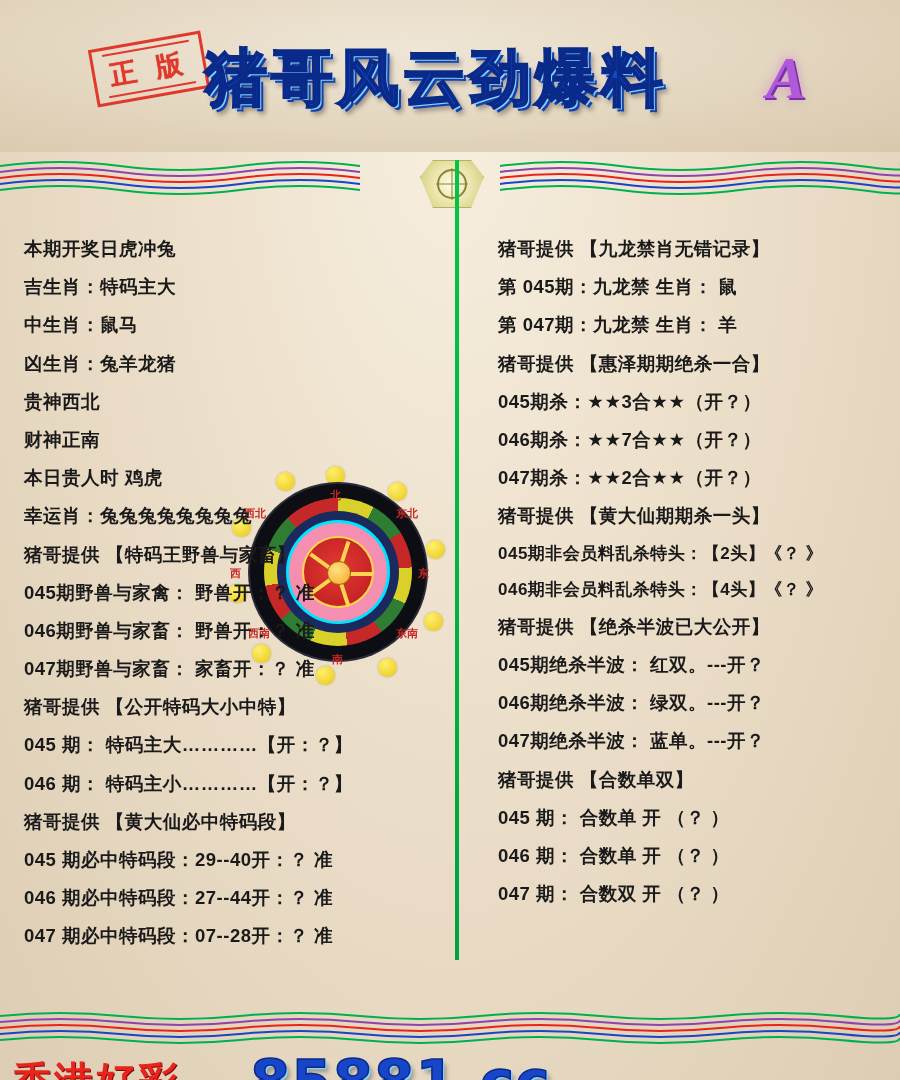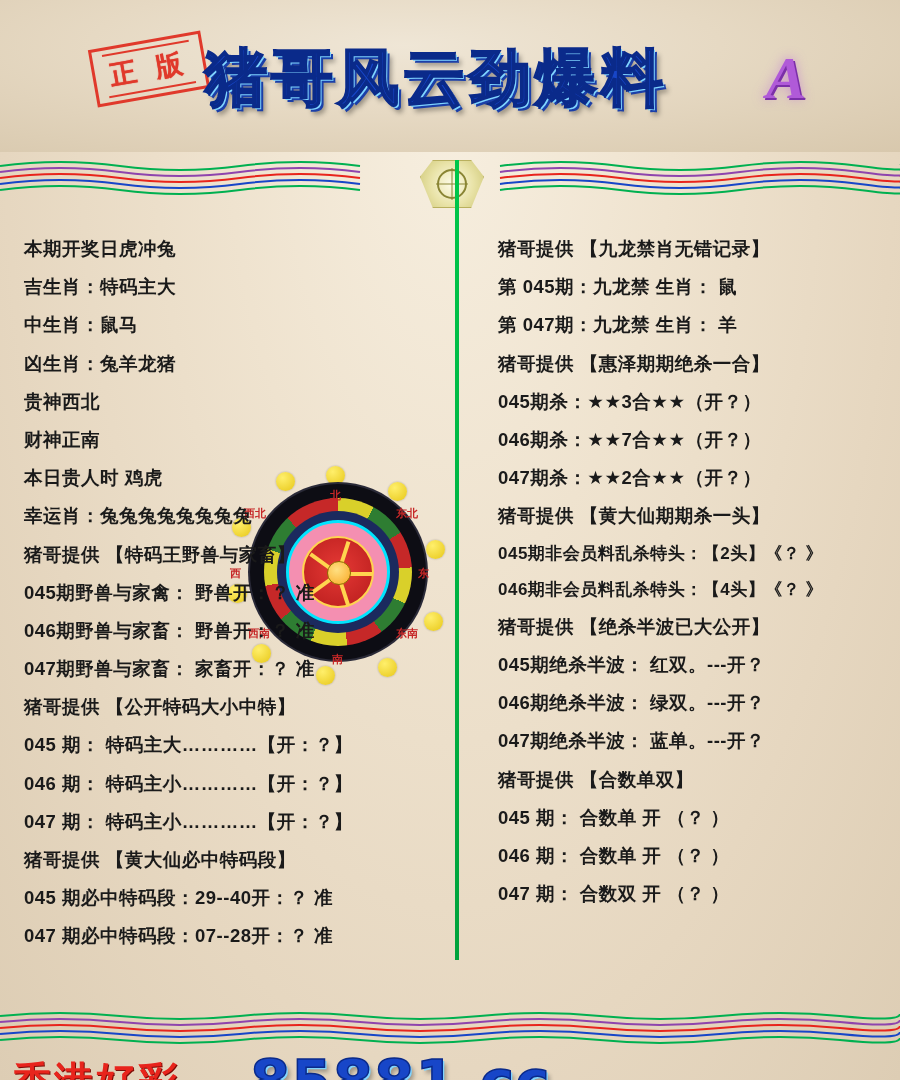--- a/index.html
+++ b/index.html
@@ -238,23 +238,23 @@
     <div class="line">财神正南</div>
     <div class="line">本日贵人时  鸡虎</div>
     <div class="line">幸运肖：兔兔兔兔兔兔兔兔</div>
     <div class="line">猪哥提供  【特码王野兽与家畜】</div>
     <div class="line">045期野兽与家禽：   野兽开：？ 准</div>
     <div class="line">046期野兽与家畜：   野兽开：？ 准</div>
     <div class="line">047期野兽与家畜：   家畜开：？ 准</div>
     <div class="line">猪哥提供  【公开特码大小中特】</div>
     <div class="line">045 期：   特码主大…………【开：？】</div>
     <div class="line">046 期：   特码主小…………【开：？】</div>
-    <div class="line">047 期：   特码主小…………【开：？】</div>
     <div class="line">猪哥提供  【黄大仙必中特码段】</div>
     <div class="line">045 期必中特码段：29--40开：？ 准</div>
+    <div class="line">046 期必中特码段：27--44开：？ 准</div>
     <div class="line">047 期必中特码段：07--28开：？ 准</div>
   </div>
 
   <div class="col col-right">
     <div class="line">猪哥提供  【九龙禁肖无错记录】</div>
     <div class="line">第 045期：九龙禁 生肖： 鼠</div>
     <div class="line">第 047期：九龙禁 生肖： 羊</div>
     <div class="line">猪哥提供  【惠泽期期绝杀一合】</div>
     <div class="line">045期杀：★★3合★★（开？）</div>
     <div class="line">046期杀：★★7合★★（开？）</div>

